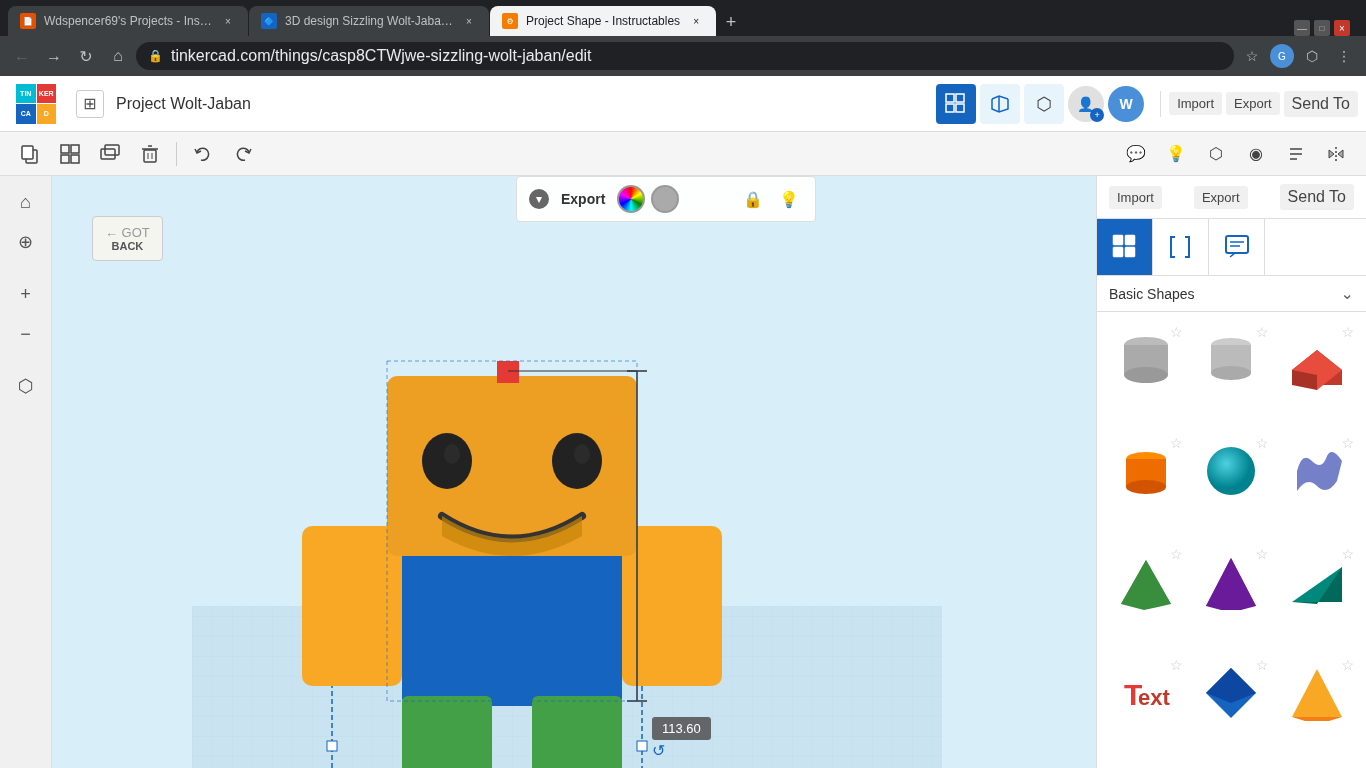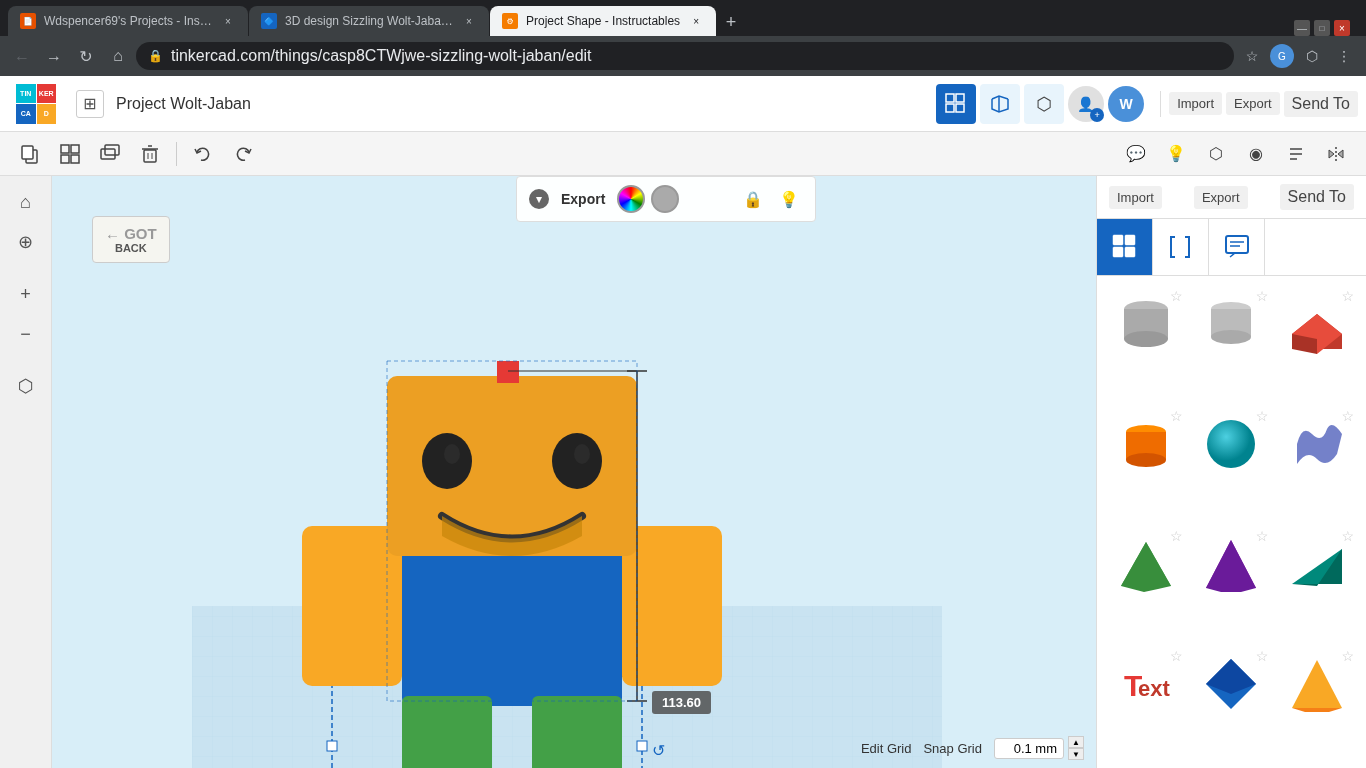--- a/index.html
+++ b/index.html
@@ -69,21 +69,21 @@
     .shape-panel { position: absolute; top: 0; left: 780px; right: 0; background: rgba(255,255,255,0.95); border: 1px solid #ddd; border-radius: 4px; padding: 8px 12px; display: flex; align-items: center; gap: 12px; }
     .shape-title { font-size: 14px; font-weight: bold; color: #333; }
     .shape-colors { display: flex; gap: 6px; align-items: center; }
     .color-swatch { width: 28px; height: 28px; border-radius: 50%; border: 2px solid #999; cursor: pointer; }
     .color-swatch.multicolor { background: conic-gradient(red, yellow, green, cyan, blue, magenta, red); }
     .color-swatch.gray { background: #aaa; }
     .shape-icons { display: flex; gap: 8px; align-items: center; margin-left: auto; }
     .shape-icon-btn { width: 28px; height: 28px; display: flex; align-items: center; justify-content: center; cursor: pointer; color: #666; font-size: 16px; }
 
     
-    .measurement { position: absolute; background: rgba(80,80,80,0.85); color: white; padding: 4px 10px; border-radius: 3px; font-size: 13px; font-weight: bold; pointer-events: none; }
+    .measurement { position: absolute; background: rgba(80,80,80,0.85); color: white; padding: 4px 10px; border-radius: 3px; font-size: 13px; font-weight: normal; pointer-events: none; margin-top: 26px; }
 
     
     .grid-controls { position: absolute; bottom: 8px; right: 12px; display: flex; align-items: center; gap: 12px; }
     .grid-label { font-size: 13px; color: #333; cursor: pointer; }
     .snap-label { font-size: 13px; color: #333; }
     .snap-value { display: flex; align-items: center; gap: 4px; }
     .snap-input { width: 70px; background: white; border: 1px solid #ccc; border-radius: 3px; padding: 2px 6px; font-size: 13px; text-align: right; }
     .snap-stepper { display: flex; flex-direction: column; }
     .snap-stepper-btn { width: 16px; height: 12px; background: #eee; border: 1px solid #ccc; font-size: 8px; display: flex; align-items: center; justify-content: center; cursor: pointer; }
 
@@ -306,21 +306,21 @@
           </pattern>
         </defs>
         <rect width="100%" height="100%" fill="#d8eef8"></rect>
 
         <rect x="140" y="430" width="750" height="280" fill="#c5e0ef" opacity="0.8"></rect>
         <rect x="140" y="430" width="750" height="280" fill="url(#smallgrid)" opacity="0.6"></rect>
       </svg>
 
       <div class="back-label">
         <div class="back-card">
-          <div style="font-size:15px;color:#999;font-weight:bold;">← GOT</div>
+          <div style="font-size:13px;color:#999;">← GOT</div>
           <div style="font-size:11px;font-weight:bold;color:#555;">BACK</div>
         </div>
       </div>
 
       <svg width="500" height="520" style="position:absolute; top:130px; left:220px;" viewBox="0 0 500 520">
 
         <rect x="60" y="370" width="310" height="140" fill="none" stroke="#1565c0" stroke-width="1.5" stroke-dasharray="5,3"></rect>
 
         <rect x="55" y="365" width="10" height="10" fill="white" stroke="#1565c0" stroke-width="1"></rect>
         <rect x="365" y="365" width="10" height="10" fill="white" stroke="#1565c0" stroke-width="1"></rect>
@@ -380,31 +380,20 @@
         <div class="shape-colors">
           <div class="color-swatch multicolor"></div>
           <div class="color-swatch gray"></div>
         </div>
         <div class="shape-icons">
           <div class="shape-icon-btn">🔒</div>
           <div class="shape-icon-btn">💡</div>
         </div>
       </div>
 
-      <div class="grid-controls">
-        <span class="grid-label">Edit Grid</span>
-        <span class="snap-label">Snap Grid</span>
-        <div class="snap-value">
-          <div class="snap-input">0.1 mm</div>
-          <div class="snap-stepper">
-            <div class="snap-stepper-btn">▲</div>
-            <div class="snap-stepper-btn">▼</div>
-          </div>
-        </div>
-      </div>
 
     </div>
 
     <div class="right-sidebar">
       <div class="right-sidebar-header">
         <span class="import-btn">Import</span>
         <span class="export-btn">Export</span>
         <span class="sendto-btn">Send To</span>
       </div>
 
@@ -426,20 +415,24 @@
         <div class="rs-tab">
           <svg width="28" height="28" viewBox="0 0 28 28">
             <rect x="3" y="3" width="22" height="17" rx="2" stroke="#1565c0" stroke-width="2" fill="none"></rect>
             <path d="M7 24 L12 20 L22 20" stroke="#1565c0" stroke-width="1.5" fill="none"></path>
             <line x1="7" y1="9" x2="21" y2="9" stroke="#1565c0" stroke-width="1.5"></line>
             <line x1="7" y1="13" x2="17" y2="13" stroke="#1565c0" stroke-width="1.5"></line>
           </svg>
         </div>
       </div>
 
+      <div class="shape-selector">
+        <span style="font-size:14px;font-weight:500;color:#333;">Basic Shapes</span>
+        <span style="color:#666;font-size:16px;">⌄</span>
+      </div>
 
       <div class="shapes-grid">
 
         <div class="shape-item">
           <div class="shape-img">
             <svg width="60" height="60" viewBox="0 0 60 60">
               <ellipse cx="30" cy="15" rx="22" ry="8" fill="#bbb"></ellipse>
               <rect x="8" y="15" width="44" height="30" fill="#aaa"></rect>
               <ellipse cx="30" cy="45" rx="22" ry="8" fill="#999"></ellipse>
             </svg>

